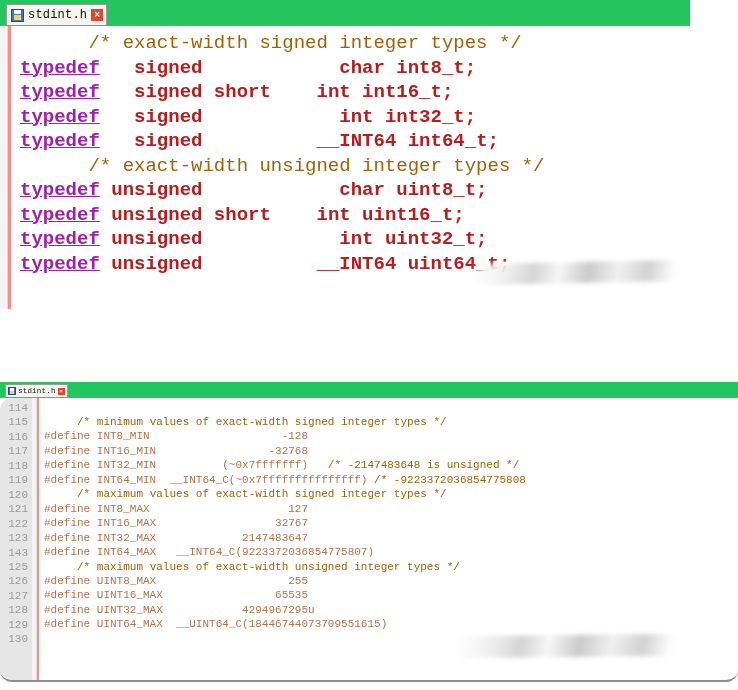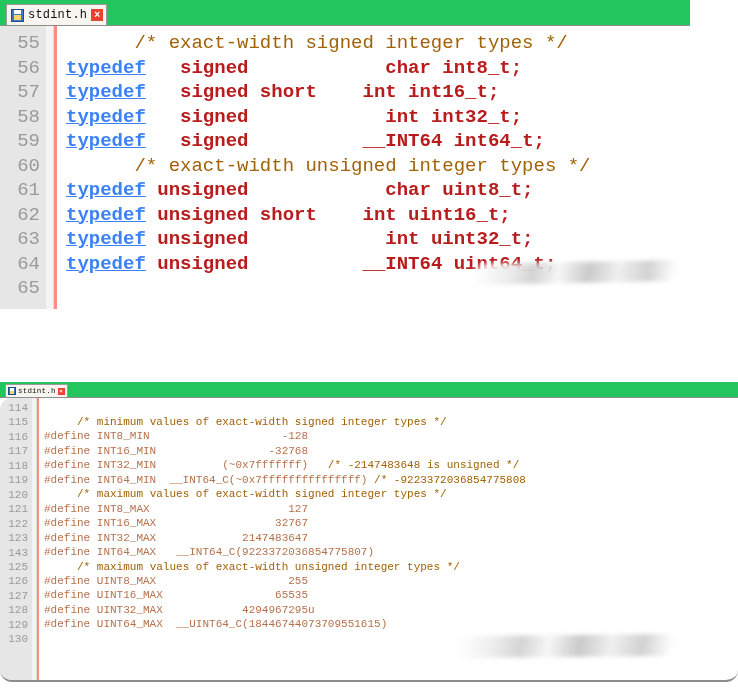--- a/index.html
+++ b/index.html
@@ -116,21 +116,21 @@
     font-family: "Liberation Mono", monospace;
     white-space: pre;
     overflow: hidden;
     box-sizing: border-box;
   }
 
   .code-line { white-space: pre; }
 
   
   .tok-comment  { color: #a16207; }
-  .tok-keyword  { color: #3b82f6; font-weight: bold; text-decoration: underline; }
+  .tok-keyword  { color: #a21caf; font-weight: bold; text-decoration: underline; }
   .tok-type     { color: #b91c1c; font-weight: bold; }
   .tok-preproc  { color: #b5714b; }
   .tok-plain    { color: #101010; }
 
   
   #window-top {
     left: 0; top: 0;
     width: 690px; height: 310px;
   }
   #window-top .tabstrip { height: 26px; padding-left: 6px; }
@@ -200,33 +200,20 @@
 
 <div class="editor-window" id="window-top">
   <div class="tabstrip">
     <div class="tab">
       <span class="tab-save-icon"></span>
       <span class="tab-label">stdint.h</span>
       <span class="tab-close-icon">×</span>
     </div>
   </div>
   <div class="code-area">
-    <div class="gutter">
-        <div class="code-line">55</div>
-        <div class="code-line">56</div>
-        <div class="code-line">57</div>
-        <div class="code-line">58</div>
-        <div class="code-line">59</div>
-        <div class="code-line">60</div>
-        <div class="code-line">61</div>
-        <div class="code-line">62</div>
-        <div class="code-line">63</div>
-        <div class="code-line">64</div>
-        <div class="code-line">65</div>
-      </div>
     <div class="gutter-edge"></div>
     <div class="change-bar"></div>
     <div class="code-lines"><div class="code-line"><span class="tok-plain">      </span><span class="tok-comment">/* exact-width signed integer types */</span></div><div class="code-line"><span class="tok-keyword">typedef</span><span class="tok-plain">   </span><span class="tok-type">signed</span><span class="tok-plain">            </span><span class="tok-type">char int8_t;</span></div><div class="code-line"><span class="tok-keyword">typedef</span><span class="tok-plain">   </span><span class="tok-type">signed short</span><span class="tok-plain">    </span><span class="tok-type">int int16_t;</span></div><div class="code-line"><span class="tok-keyword">typedef</span><span class="tok-plain">   </span><span class="tok-type">signed</span><span class="tok-plain">            </span><span class="tok-type">int int32_t;</span></div><div class="code-line"><span class="tok-keyword">typedef</span><span class="tok-plain">   </span><span class="tok-type">signed</span><span class="tok-plain">          </span><span class="tok-type">__INT64 int64_t;</span></div><div class="code-line"><span class="tok-plain"></span></div><div class="code-line"><span class="tok-plain">      </span><span class="tok-comment">/* exact-width unsigned integer types */</span></div><div class="code-line"><span class="tok-keyword">typedef</span><span class="tok-plain"> </span><span class="tok-type">unsigned</span><span class="tok-plain">            </span><span class="tok-type">char uint8_t;</span></div><div class="code-line"><span class="tok-keyword">typedef</span><span class="tok-plain"> </span><span class="tok-type">unsigned short</span><span class="tok-plain">    </span><span class="tok-type">int uint16_t;</span></div><div class="code-line"><span class="tok-keyword">typedef</span><span class="tok-plain"> </span><span class="tok-type">unsigned</span><span class="tok-plain">            </span><span class="tok-type">int uint32_t;</span></div><div class="code-line"><span class="tok-keyword">typedef</span><span class="tok-plain"> </span><span class="tok-type">unsigned</span><span class="tok-plain">          </span><span class="tok-type">__INT64 uint64_t;</span></div></div>
   </div>
 </div>
 
 <div class="editor-window" id="window-bottom">
   <div class="tabstrip">
     <div class="tab">
       <span class="tab-save-icon"></span>

